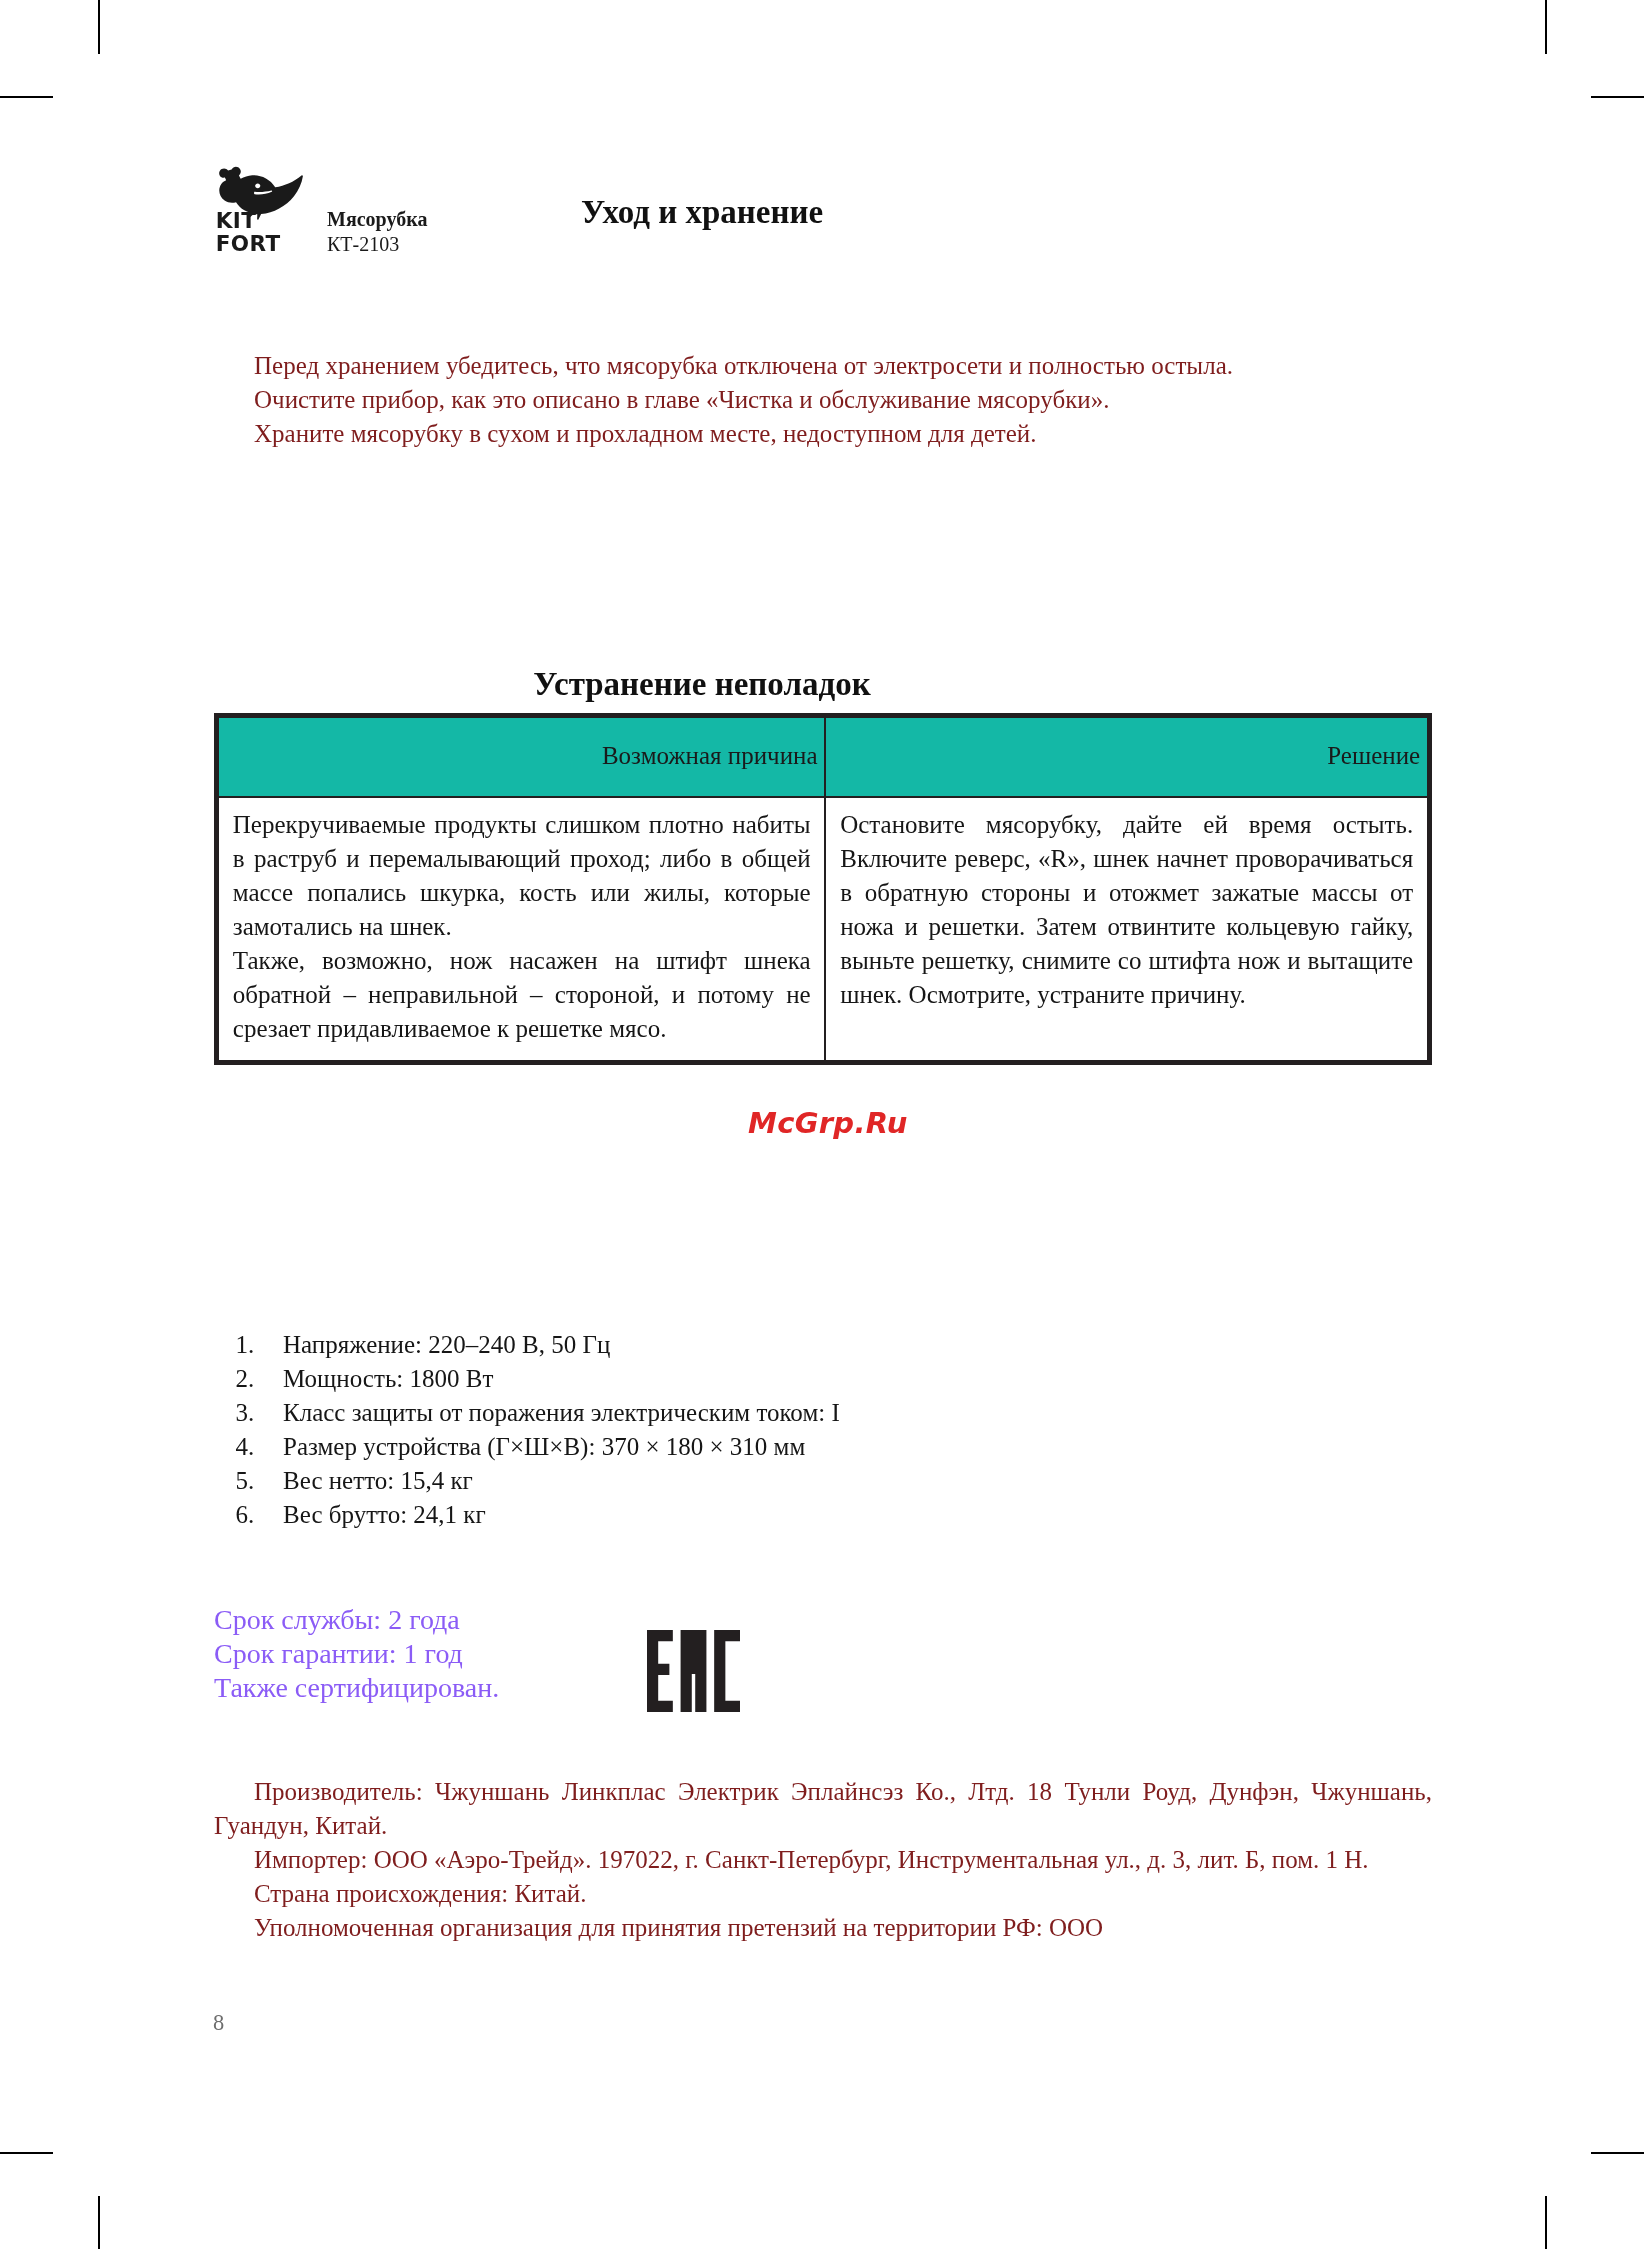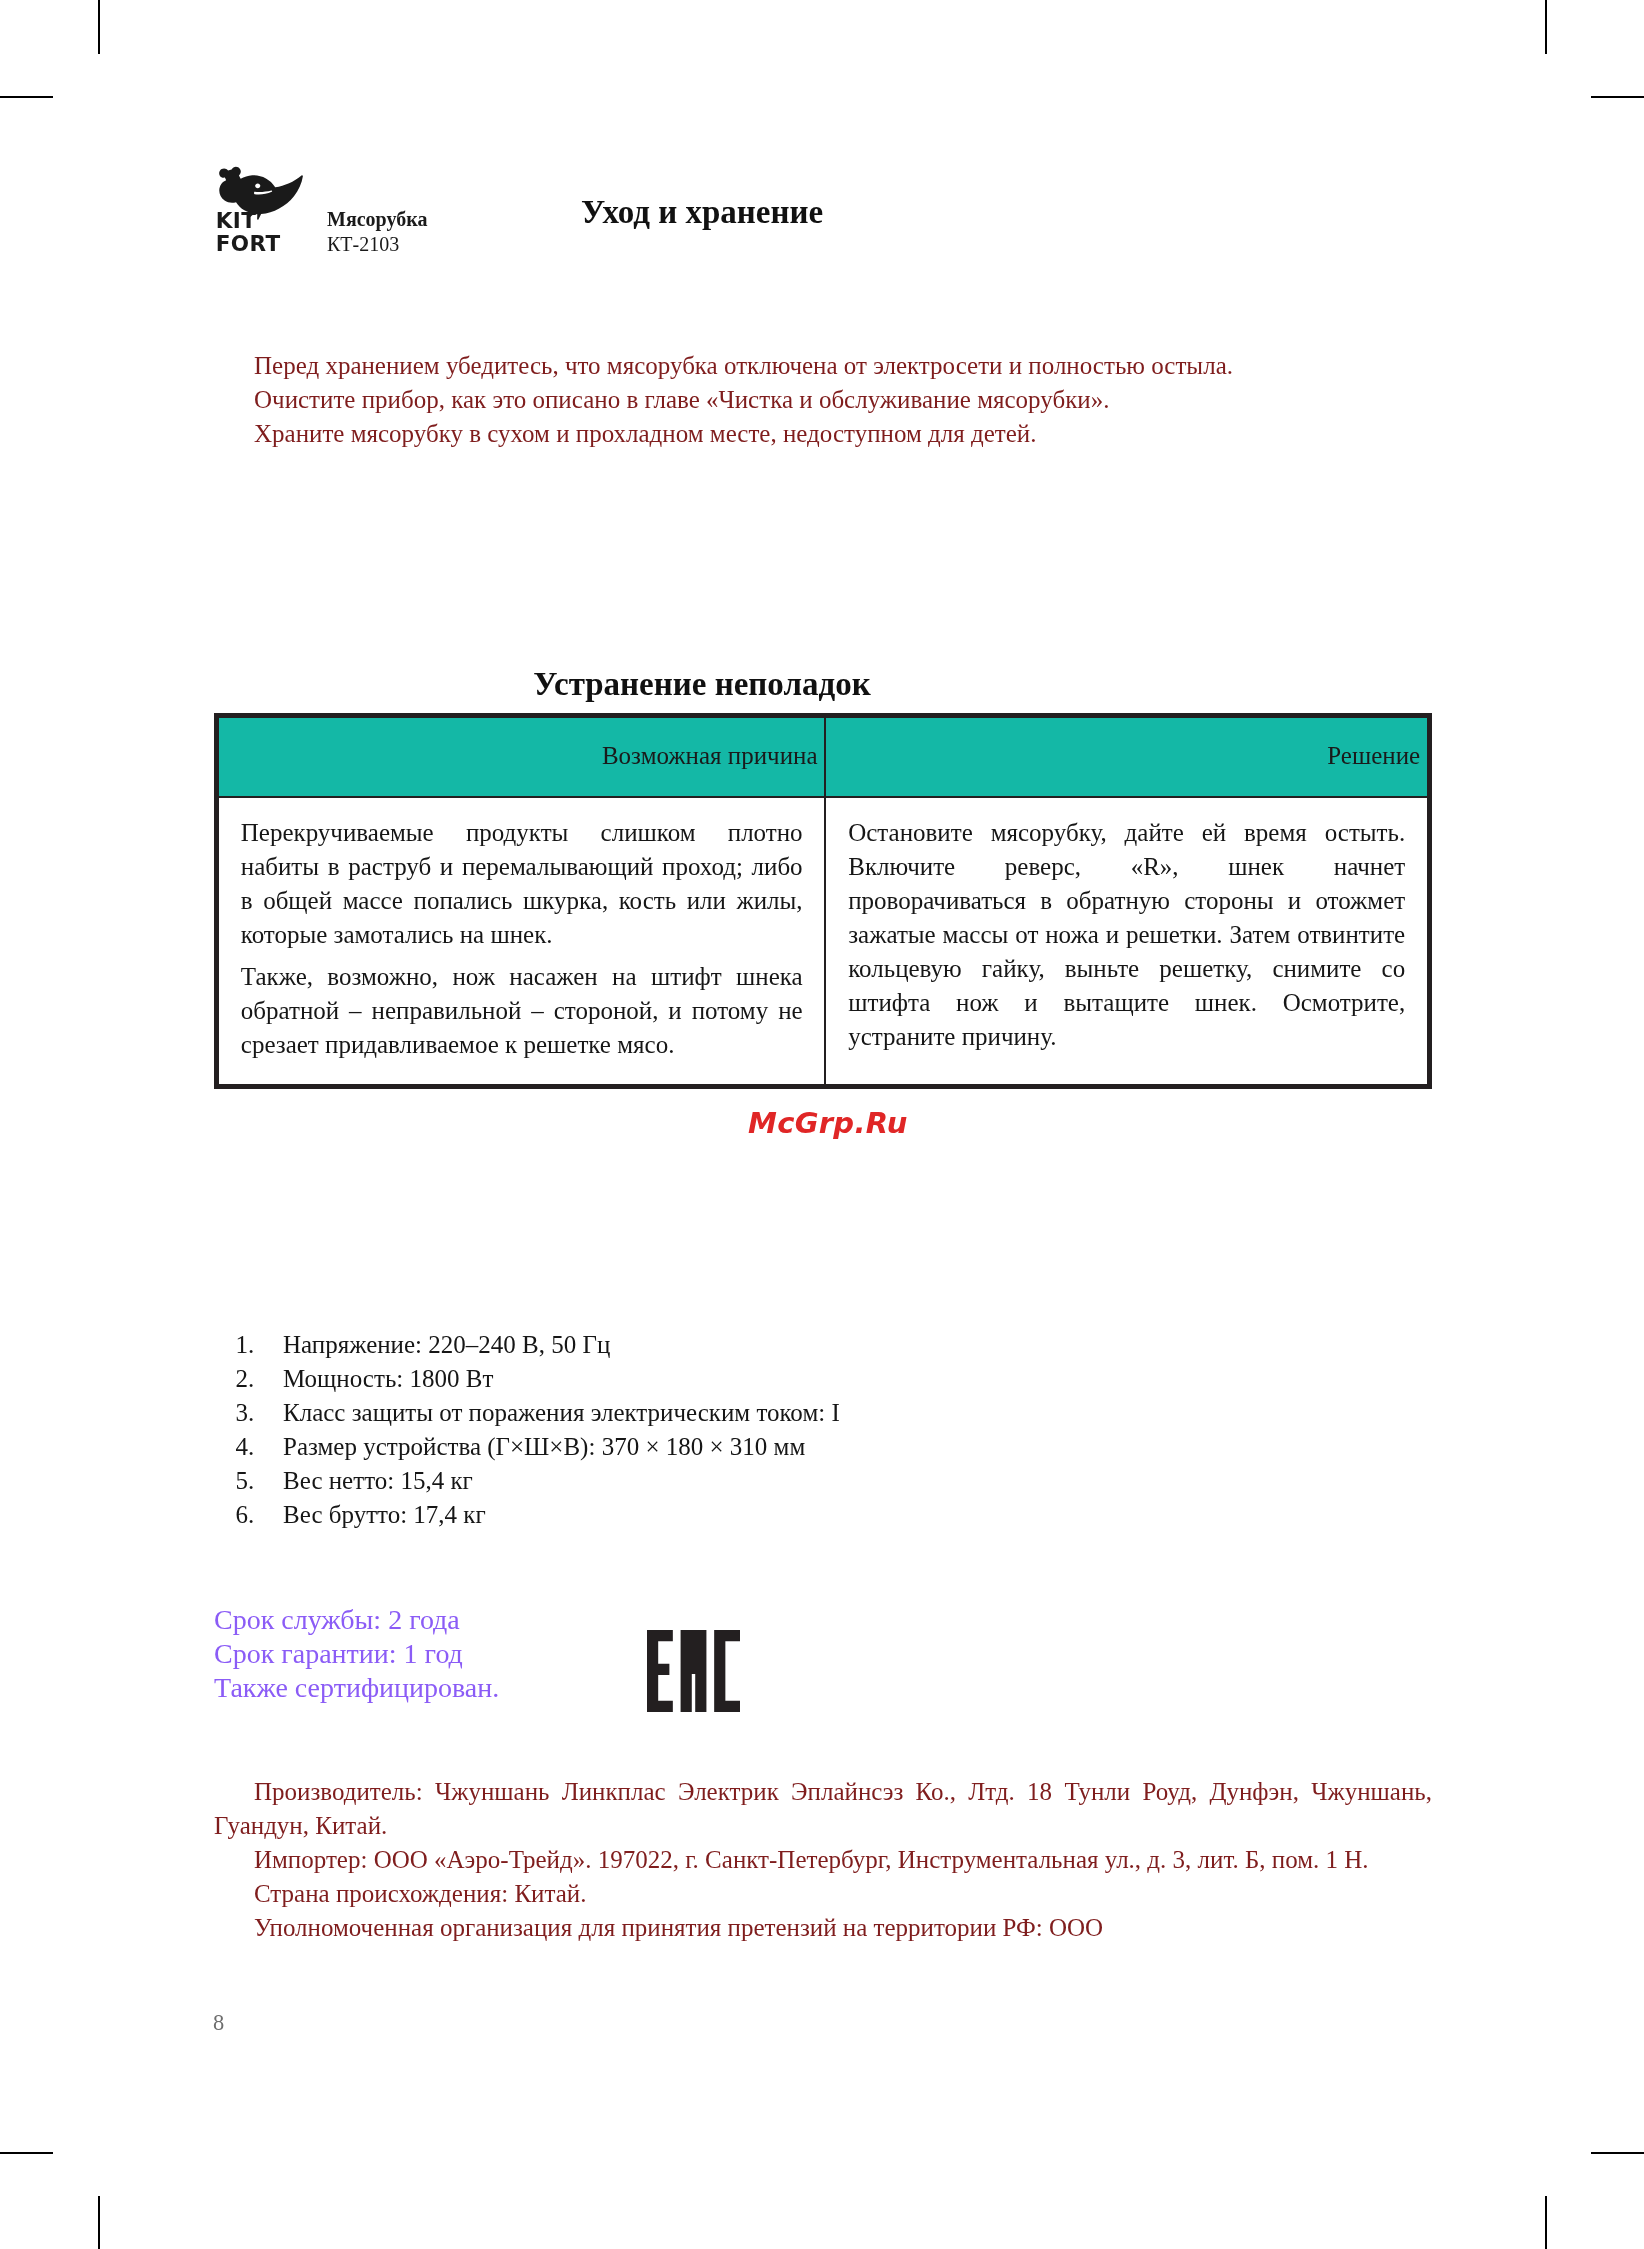--- a/index.html
+++ b/index.html
@@ -135,21 +135,21 @@
     padding: 23px 6.9px 26px 6.9px;
     color: #1a1a1a;
   }
   table.trouble td {
     padding: 10.3px 13.8px 13.8px 13.8px;
     font-size: 25px;
     line-height: 34px;
     text-align: justify;
     color: #161616;
   }
-  table.trouble td p { margin: 8px; }
+  table.trouble td p { margin: 0; }
   table.trouble td p + p { margin-top: 0; }
   .col-cause { width: 50.2%; }
   .col-solution { width: 49.8%; }
 
   
   .watermark {
     position: absolute;
     left: 748px;
     top: 1109px;
     font-family: "DejaVu Sans", "Liberation Sans", sans-serif;
@@ -307,21 +307,21 @@
     <div class="spec-row">
       <span class="spec-num">4.</span>
       <span>Размер устройства (Г×Ш×В): 370 × 180 × 310 мм</span>
     </div>
     <div class="spec-row">
       <span class="spec-num">5.</span>
       <span>Вес нетто: 15,4 кг</span>
     </div>
     <div class="spec-row">
       <span class="spec-num">6.</span>
-      <span>Вес брутто: 17,4 кг</span>
+      <span>Вес брутто: 24,1 кг</span>
     </div>
   </div>
 
   <div class="warranty">
     <div>Срок службы: 2 года</div>
     <div>Срок гарантии: 1 год</div>
     <div>Также сертифицирован.</div>
   </div>
 
   <div class="eac">

